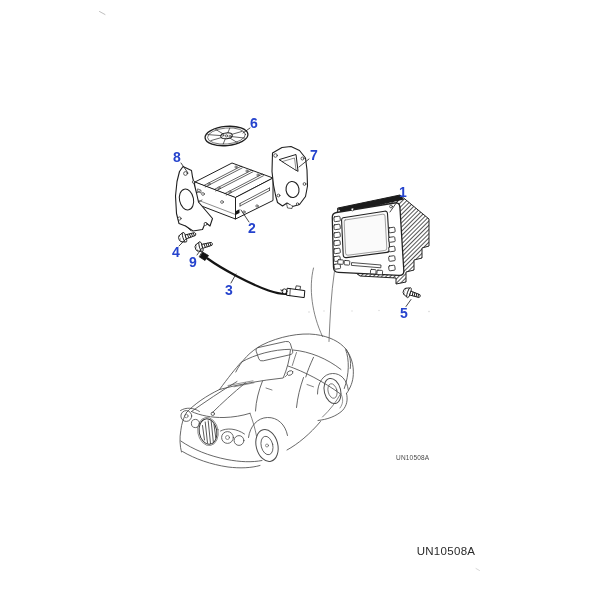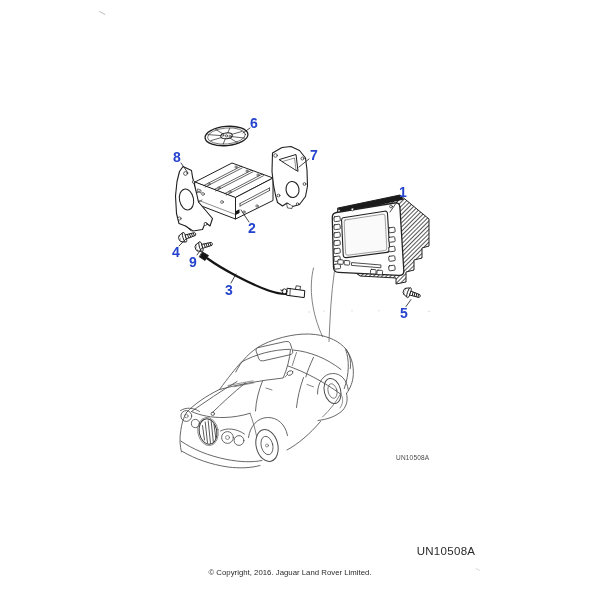--- a/index.html
+++ b/index.html
@@ -288,15 +288,14 @@
   <span class="callout" style="left:229px;top:290px;">3</span>
   <span class="callout" style="left:176px;top:252px;">4</span>
   <span class="callout" style="left:404px;top:313px;">5</span>
   <span class="callout" style="left:254px;top:123px;">6</span>
   <span class="callout" style="left:314px;top:155px;">7</span>
   <span class="callout" style="left:177px;top:157px;">8</span>
   <span class="callout" style="left:193px;top:262px;">9</span>
 
   <div class="code-small">UN10508A</div>
   <div class="code-large">UN10508A</div>
-  <div class="copyright">© Copyright, 2016. Jaguar Land Rover Limited.</div>
 
 </div>
 
 </body></html>

